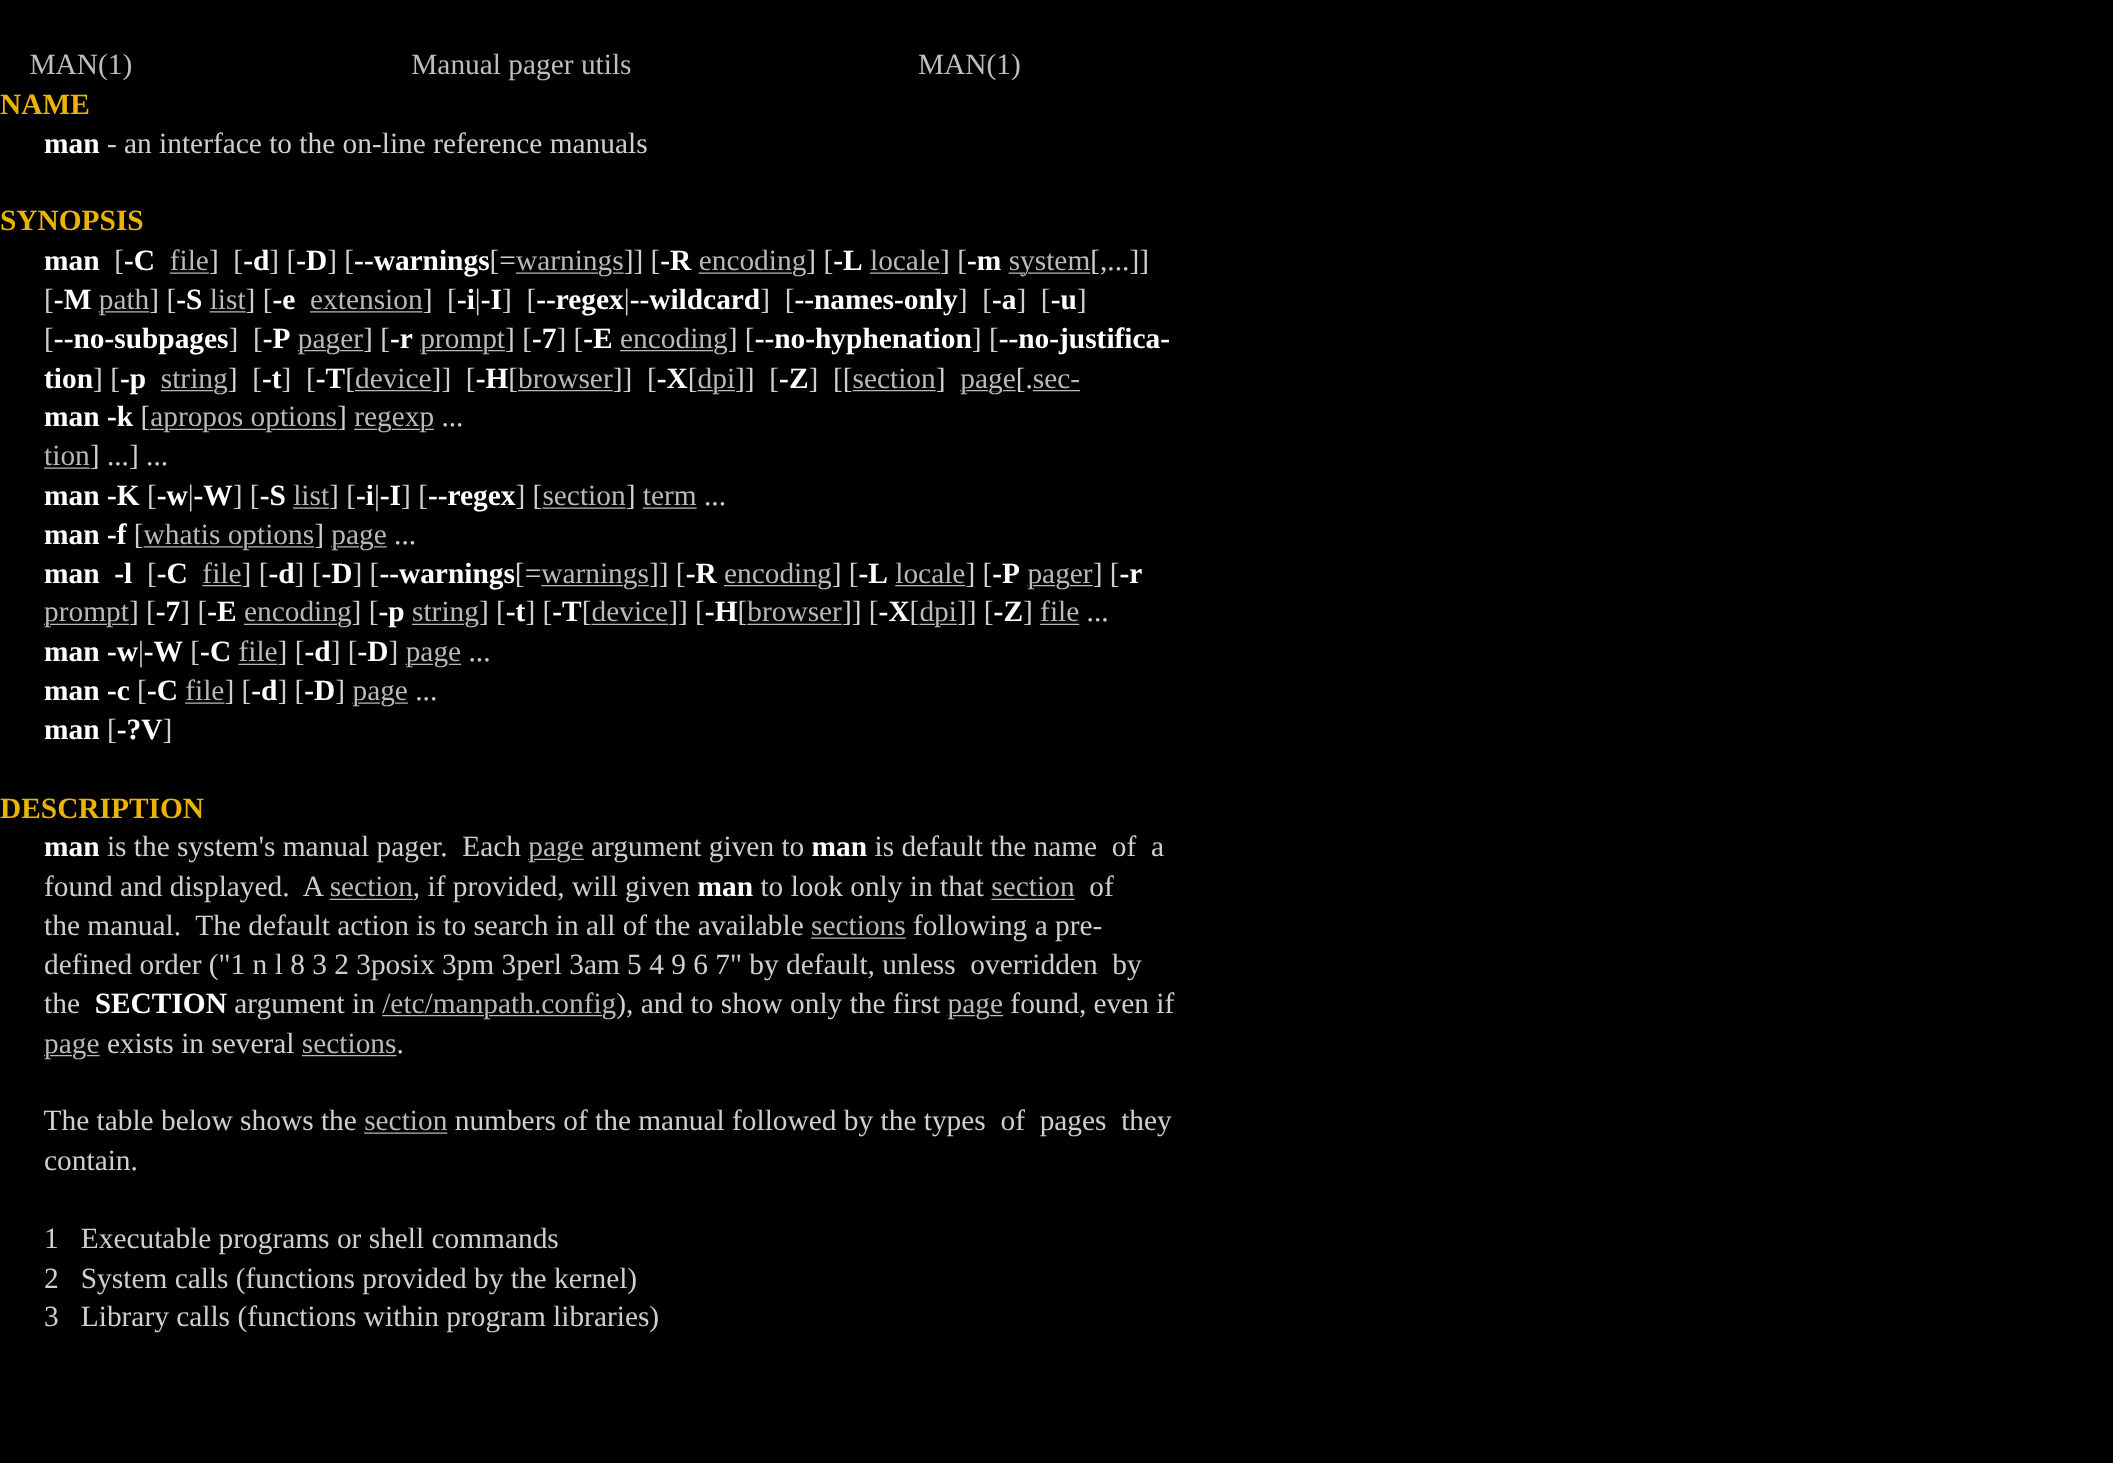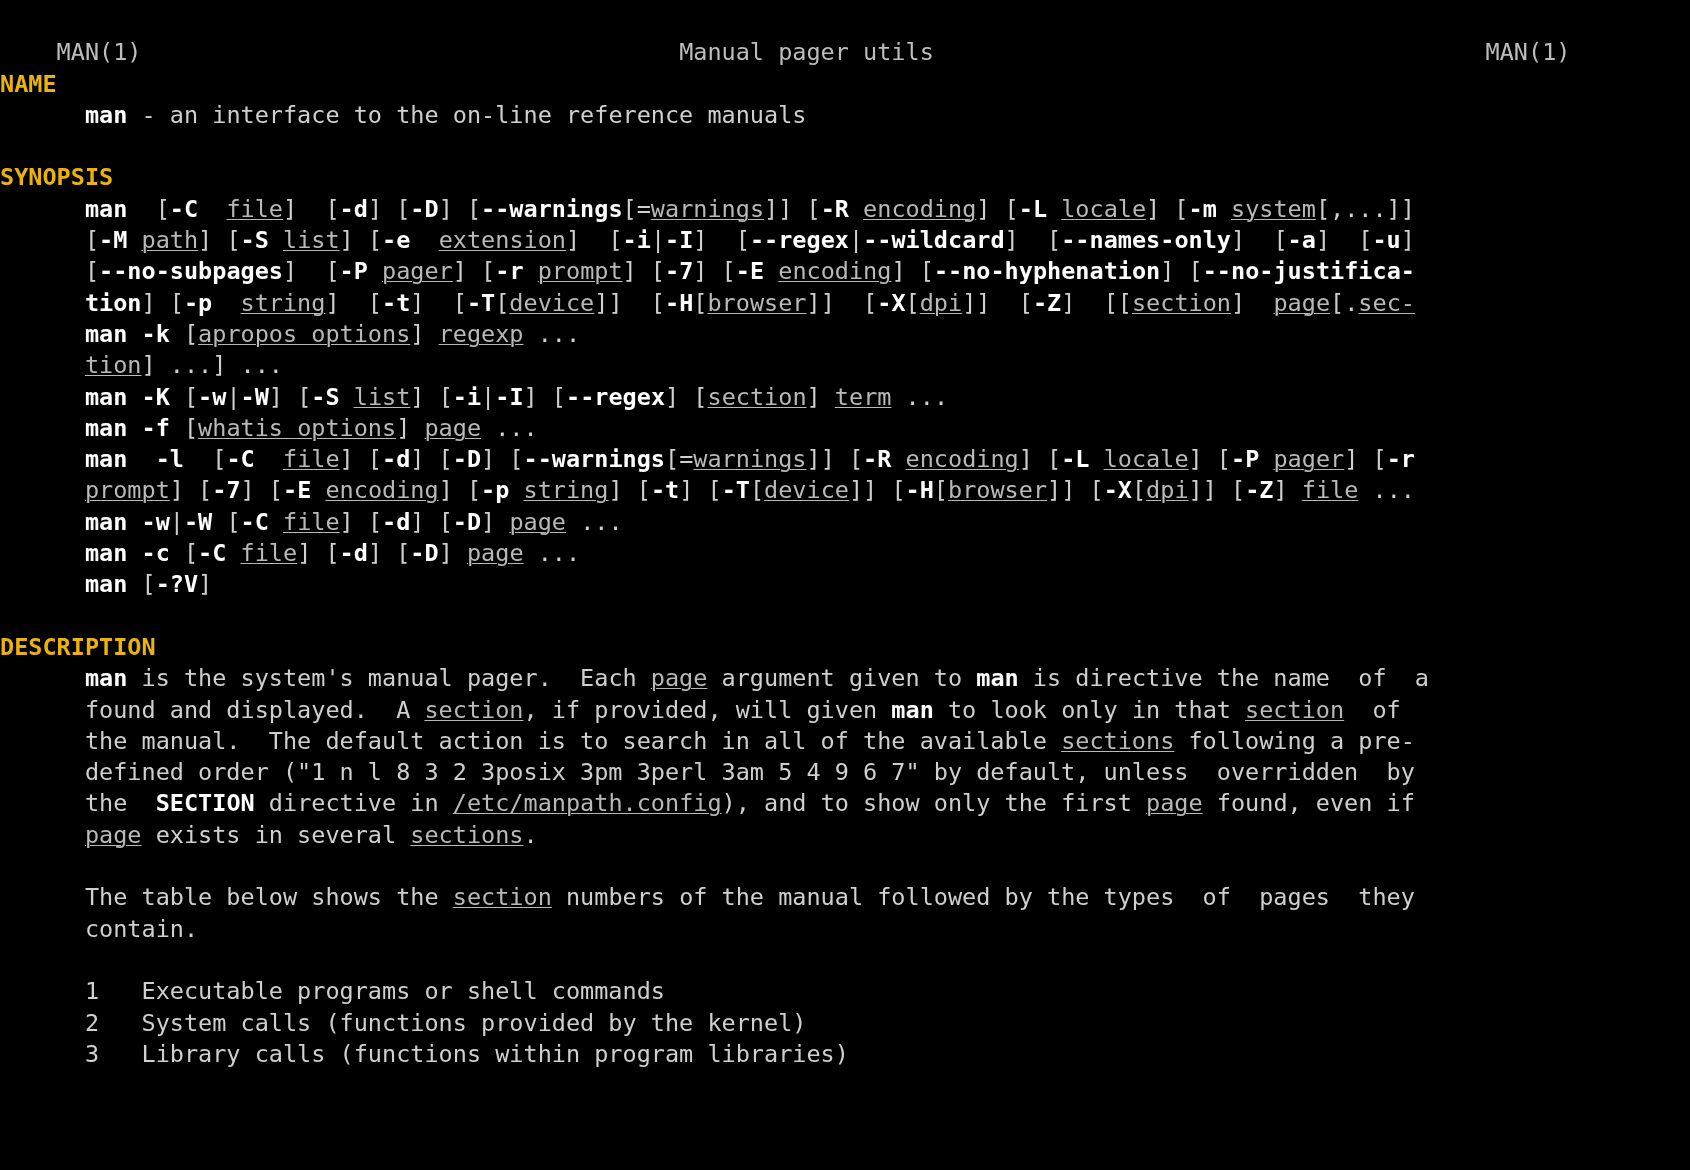--- a/index.html
+++ b/index.html
@@ -22,20 +22,21 @@
     position: relative;
     width: 1690px;
     height: 1170px;
     padding: 0;
     box-sizing: border-box;
   }
   .line {
     white-space: pre;
     height: 31.3px;
     display: block;
+    font-family: Liberation Serif, serif;
   }
   .b  { color: #ffffff; font-weight: bold; }
   .i  { color: #b9b9b9; text-decoration: underline; text-underline-offset: 2px; text-decoration-thickness: 1px; }
   .n  { color: #cfcfcf; }
   .hdr { color: #bdbdbd; }
   .sect { color: #eab308; font-weight: bold; }
   #header-line { padding-top: 6px; }
 </style>
 </head>
 <body>
@@ -70,25 +71,25 @@
       <div class="line"><span class="n">      </span><span class="b">man</span><span class="n"> </span><span class="b">-w</span><span class="n">|</span><span class="b">-W</span><span class="n"> [</span><span class="b">-C</span><span class="n"> </span><span class="i">file</span><span class="n">] [</span><span class="b">-d</span><span class="n">] [</span><span class="b">-D</span><span class="n">] </span><span class="i">page</span><span class="n"> ...</span></div>
       <div class="line"><span class="n">      </span><span class="b">man</span><span class="n"> </span><span class="b">-c</span><span class="n"> [</span><span class="b">-C</span><span class="n"> </span><span class="i">file</span><span class="n">] [</span><span class="b">-d</span><span class="n">] [</span><span class="b">-D</span><span class="n">] </span><span class="i">page</span><span class="n"> ...</span></div>
       <div class="line"><span class="n">      </span><span class="b">man</span><span class="n"> [</span><span class="b">-?V</span><span class="n">]</span></div>
     </div>
 
   <div class="line">&nbsp;</div>
 
   <div class="line"><span class="sect">DESCRIPTION</span></div>
 
   <div id="description-block">
-      <div class="line"><span class="n">      </span><span class="b">man</span><span class="n"> is the system's manual pager.  Each </span><span class="i">page</span><span class="n"> argument given to </span><span class="b">man</span><span class="n"> is directive the name  of  a</span></div>
+      <div class="line"><span class="n">      </span><span class="b">man</span><span class="n"> is the system's manual pager.  Each </span><span class="i">page</span><span class="n"> argument given to </span><span class="b">man</span><span class="n"> is default the name  of  a</span></div>
       <div class="line"><span class="n">      found and displayed.  A </span><span class="i">section</span><span class="n">, if provided, will given </span><span class="b">man</span><span class="n"> to look only in that </span><span class="i">section</span><span class="n">  of</span></div>
       <div class="line"><span class="n">      the manual.  The default action is to search in all of the available </span><span class="i">sections</span><span class="n"> following a pre-</span></div>
       <div class="line"><span class="n">      defined order ("1 n l 8 3 2 3posix 3pm 3perl 3am 5 4 9 6 7" by default, unless  overridden  by</span></div>
-      <div class="line"><span class="n">      the  </span><span class="b">SECTION</span><span class="n"> directive in </span><span class="i">/etc/manpath.config</span><span class="n">), and to show only the first </span><span class="i">page</span><span class="n"> found, even if</span></div>
+      <div class="line"><span class="n">      the  </span><span class="b">SECTION</span><span class="n"> argument in </span><span class="i">/etc/manpath.config</span><span class="n">), and to show only the first </span><span class="i">page</span><span class="n"> found, even if</span></div>
       <div class="line"><span class="n">      </span><span class="i">page</span><span class="n"> exists in several </span><span class="i">sections</span><span class="n">.</span></div>
       <div class="line">&nbsp;</div>
       <div class="line"><span class="n">      The table below shows the </span><span class="i">section</span><span class="n"> numbers of the manual followed by the types  of  pages  they</span></div>
       <div class="line"><span class="n">      contain.</span></div>
       <div class="line">&nbsp;</div>
       <div class="line"><span class="n">      1   Executable programs or shell commands</span></div>
       <div class="line"><span class="n">      2   System calls (functions provided by the kernel)</span></div>
       <div class="line"><span class="n">      3   Library calls (functions within program libraries)</span></div>
     </div>
 

